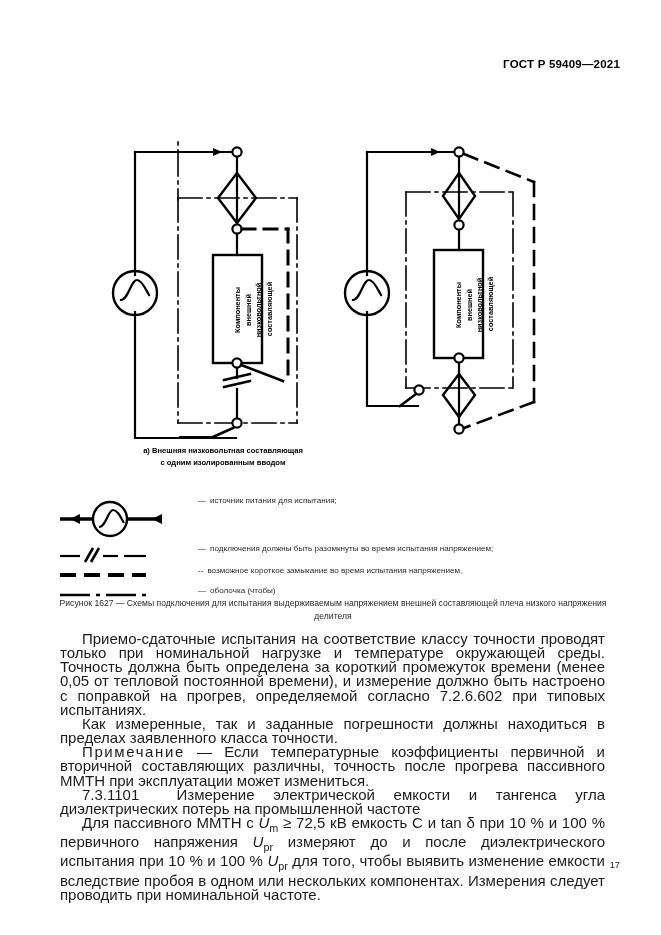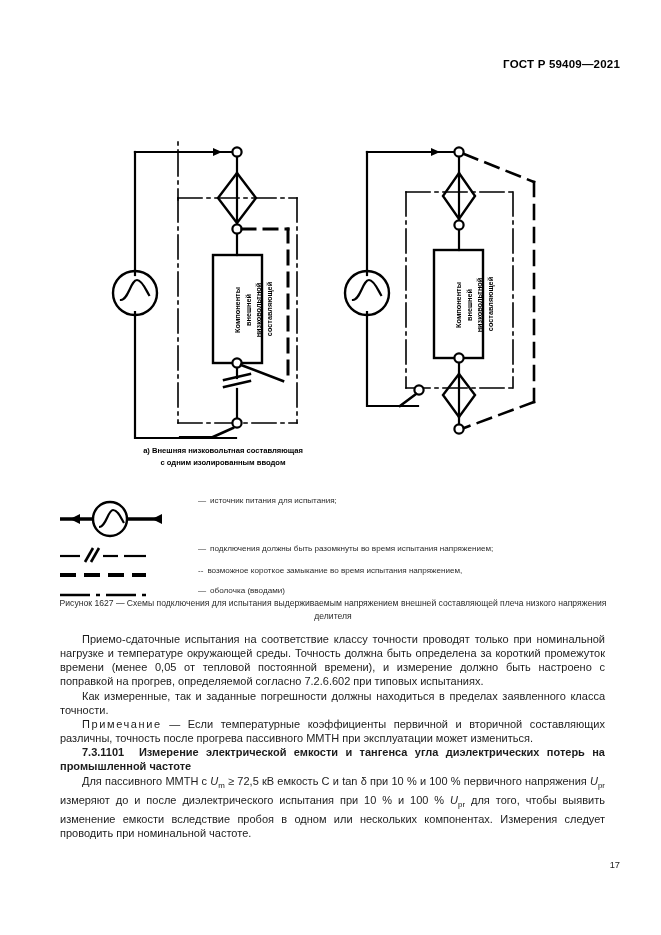--- a/index.html
+++ b/index.html
@@ -103,31 +103,31 @@
     line-height: 13px;
     color: #2b2b2b;
   }
 
   
   .body-text {
     position: absolute;
     top: 632px;
     left: 60px;
     width: 545px;
-    font-size: 11px;
+    font-size: 15px;
     line-height: 14.15px;
     color: #1c1c1c;
     text-align: justify;
   }
   .body-text p { margin: 0; }
   .body-text p.indent { text-indent: 22px; }
   .p-space { margin-top: 0px; }
   .note-lead { letter-spacing: 1.6px; }
   .clause-head {
-    font-weight: bold;
+    font-weight: normal;
     text-indent: 22px;
     margin-top: 2px;
   }
   i.var { font-style: italic; }
   sub { font-size: 0.72em; }
 
   .page-num {
     position: absolute;
     bottom: 65px;
     right: 41px;
@@ -318,21 +318,21 @@
     </div>
   </div>
 
   <div class="legend-row" style="height:20px;">
     <div class="legend-sym">
       <svg width="140" height="20" viewBox="0 0 140 20">
         <path d="M2,10 L88,10" stroke="#000" stroke-width="2.6" stroke-dasharray="30,6,4,6" fill="none"></path>
       </svg>
     </div>
     <div class="legend-txt">
-      <span class="legend-dash-lead">—</span><span>оболочка (вводами)</span>
+      <span class="legend-dash-lead">—</span><span>оболочка (чтобы)</span>
     </div>
   </div>
 </div>
 
 <div class="fig-caption">
   <span>Рисунок 1627 — Схемы подключения для испытания выдерживаемым напряжением внешней составляющей</span>
   <span>плеча низкого напряжения делителя</span>
 </div>
 
 <div class="body-text">

